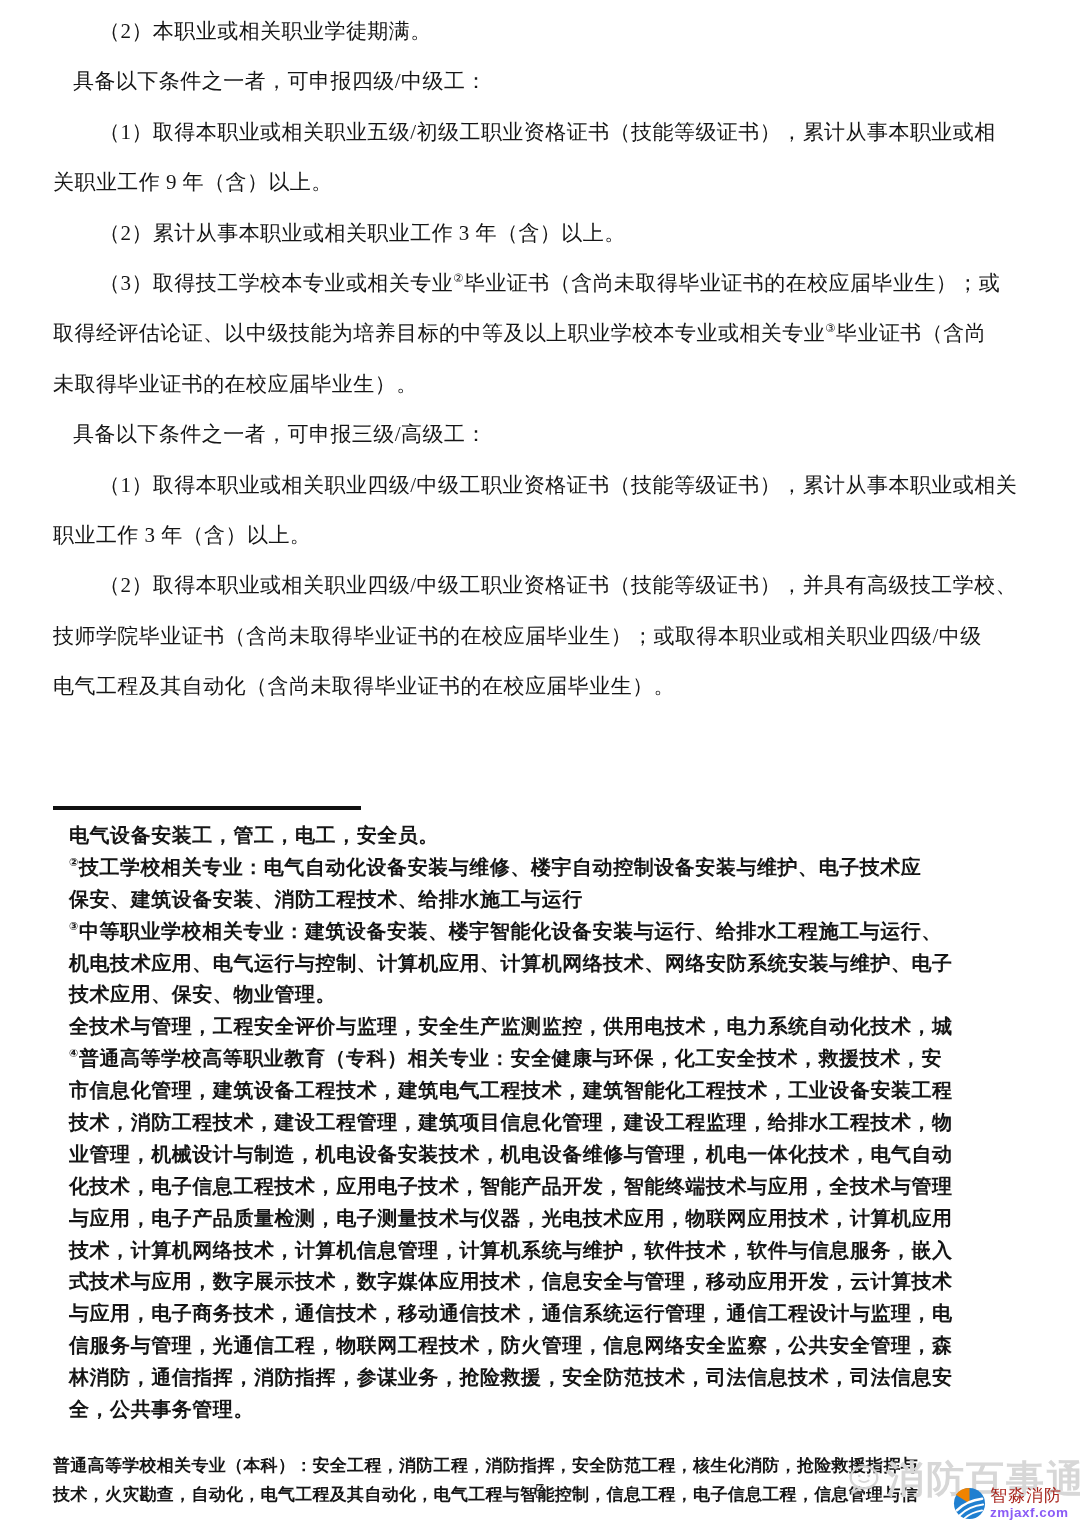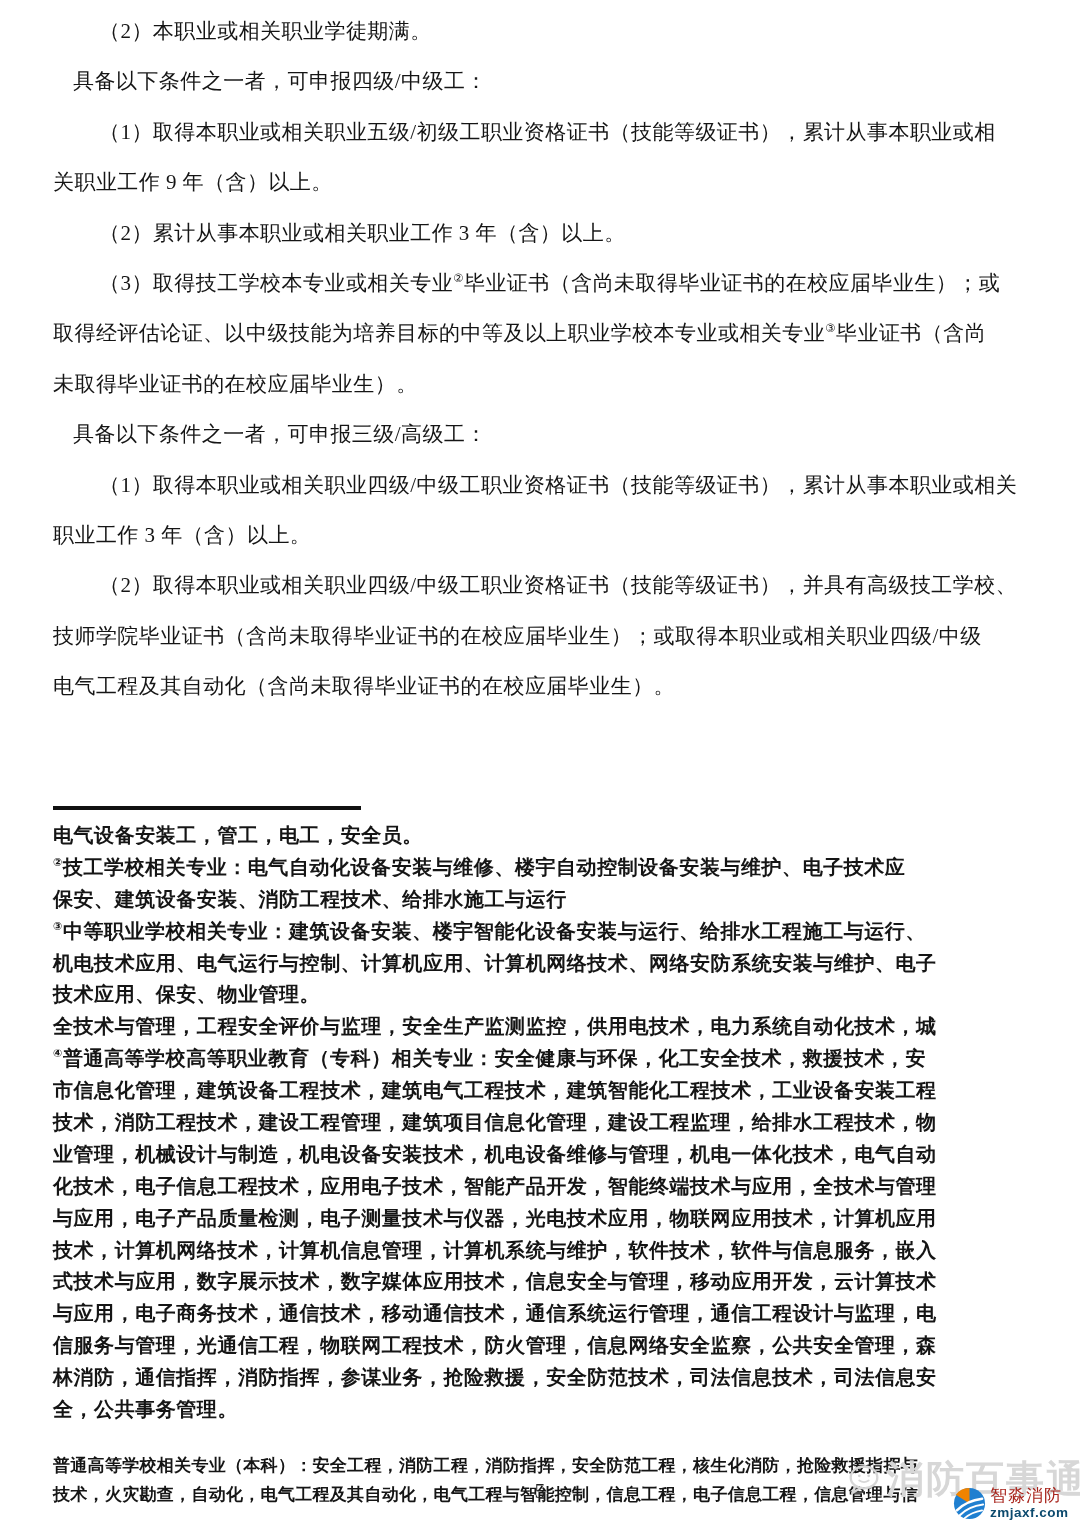--- a/index.html
+++ b/index.html
@@ -36,20 +36,21 @@
   
   .footnotes{
     position:absolute;left:53px;top:820px;width:980px;
     font-family:"Liberation Sans","DejaVu Sans",sans-serif;
     font-weight:700;
   }
   .fline{
     height:31.9px;line-height:31.9px;
     font-size:20px;letter-spacing:0.55px;
     white-space:nowrap;
+    margin-left:16px;
   }
   .fn-small{
     position:absolute;left:53px;top:1452px;width:1010px;
     font-family:"Liberation Sans","DejaVu Sans",sans-serif;
     font-weight:700;
   }
   .sline{
     height:28.5px;line-height:28.5px;
     font-size:17px;letter-spacing:0.3px;
     white-space:nowrap;
@@ -82,21 +83,21 @@
   }
   .logo-texts{display:flex;flex-direction:column;}
   .logo-name{
     font-family:"Liberation Sans","DejaVu Sans",sans-serif;
     font-weight:400;font-size:17px;line-height:18px;
     color:#a8231b;letter-spacing:1px;white-space:nowrap;
   }
   .logo-site{
     font-family:"Liberation Sans","DejaVu Sans",sans-serif;
     font-weight:700;font-size:13.5px;line-height:15px;
-    color:#0c4a6e;letter-spacing:0.5px;white-space:nowrap;
+    color:#8b5cf6;letter-spacing:0.5px;white-space:nowrap;
   }
 </style>
 </head>
 <body>
 
 <div class="page">
 
   <div class="main-text">
 
   <div class="line ind-2">（2）本职业或相关职业学徒期满。</div>

